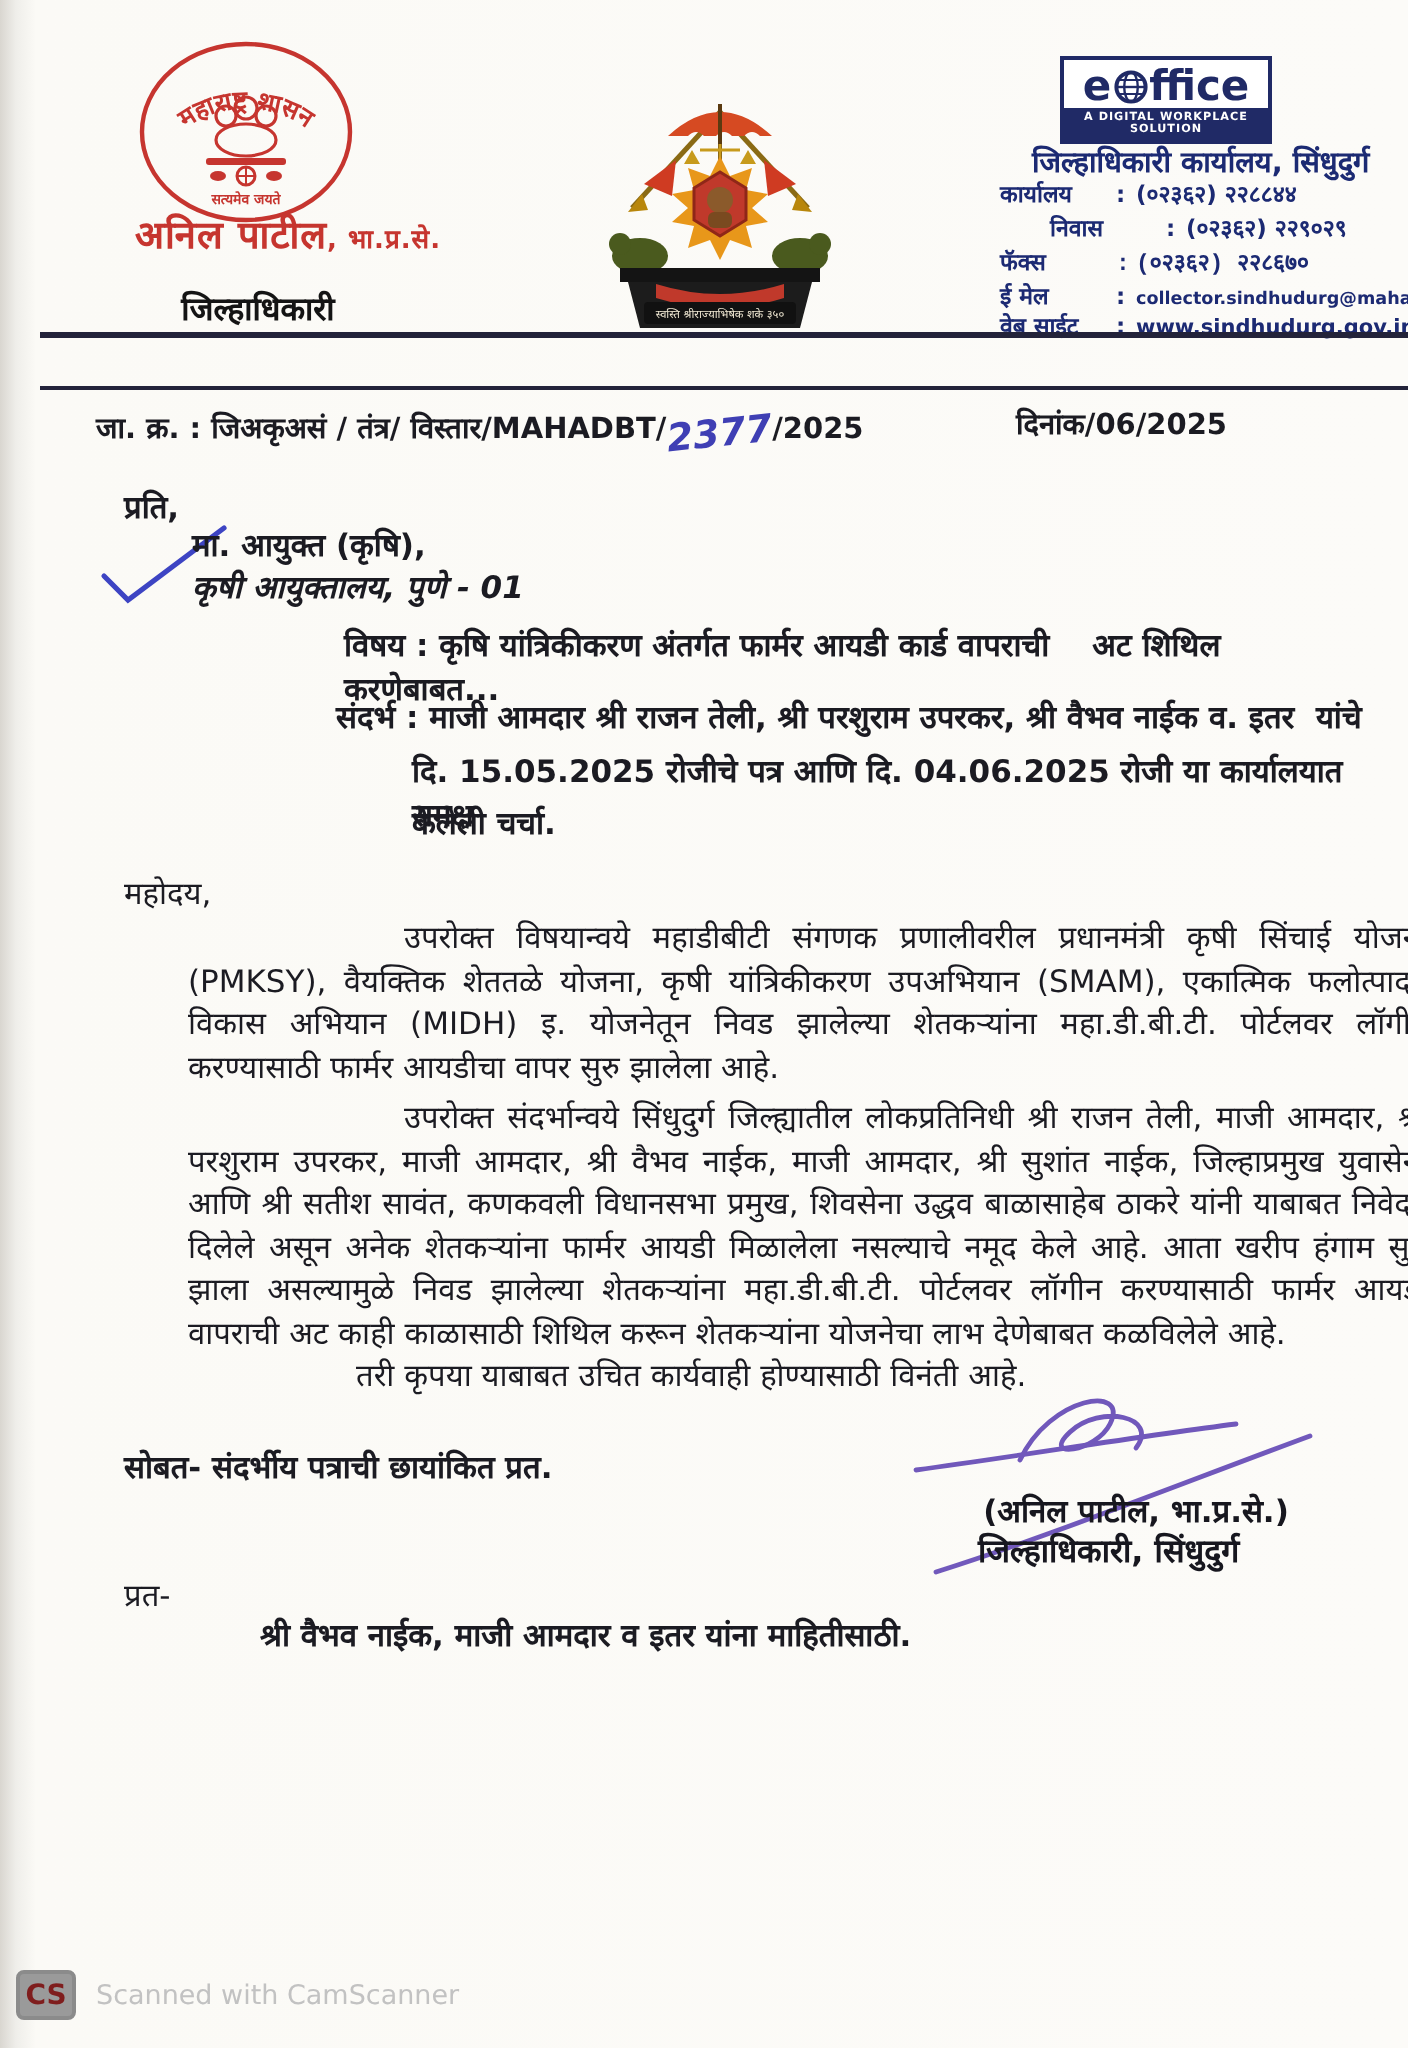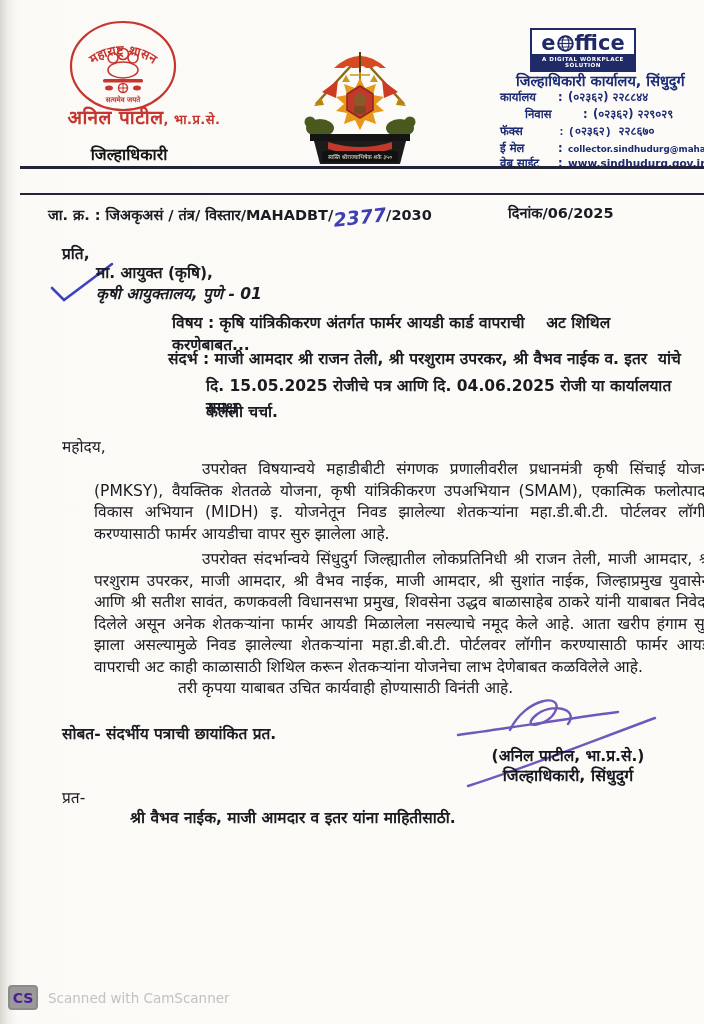--- a/index.html
+++ b/index.html
@@ -23,21 +23,21 @@
   .rule-thick{height:3px;background:#23233a;}
   .rule-thin{height:2px;background:#23233a;}
   .addr{font-weight:bold;font-size:14.5px;color:#15151f;text-align:center;width:100%;}
   
   .body-txt{font-size:15.5px;line-height:21.5px;color:#1b1b22;}
   .just{text-align:justify;margin-left:32px;}
   .pre{white-space:pre-wrap;}
   .hand{color:#3f3fb4;font-style:italic;font-weight:bold;}
   .sig-name{font-weight:bold;font-size:15.5px;color:#17171f;}
   
-  .cs-badge{width:30px;height:25px;background:#9a9a9a;border-radius:4px;color:#4c1d95;
+  .cs-badge{width:30px;height:25px;background:#9a9a9a;border-radius:4px;color:#7f1d1d;
     display:flex;align-items:center;justify-content:center;font-weight:bold;font-size:14px;
     border:2px solid #8b8b8b;box-sizing:border-box;}
   .cs-text{color:#c2c2c2;font-size:13.5px;}
 </style>
 </head>
 <body>
 
 <div class="paper">
 
   <svg class="abs" style="left:66px;top:18px;" width="115" height="100" viewBox="0 0 115 100">
@@ -144,21 +144,21 @@
     <span class="lbl">ई मेल</span><span class="sep">:</span><span style="font-size:8.8px;">collector.sindhudurg@maharashtra.gov.in</span>
   </div>
   <div class="contact-row" style="left:500px;top:155px;">
     <span class="lbl">वेब साईट</span><span class="sep">:</span><span style="font-size:10.5px;">www.sindhudurg.gov.in</span>
   </div>
 
   <div class="abs rule-thick" style="left:20px;top:166px;width:684px;"></div>
   <div class="abs rule-thin" style="left:20px;top:193px;width:684px;"></div>
 
   <div class="abs body-txt" style="left:48px;top:203px;font-weight:bold;font-size:14.5px;">
-    <span>जा. क्र. : जिअकृअसं / तंत्र/ विस्तार/MAHADBT/</span><span class="hand" style="display:inline-block;transform:rotate(-6deg) translateY(4px);font-size:19px;">2377</span><span>/2030</span>
+    <span>जा. क्र. : जिअकृअसं / तंत्र/ विस्तार/MAHADBT/</span><span class="hand" style="display:inline-block;transform:rotate(-6deg) translateY(4px);font-size:19px;">2377</span><span>/2025</span>
   </div>
   <div class="abs body-txt" style="left:508px;top:203px;font-weight:bold;font-size:14.5px;">दिनांक/06/2025</div>
 
   <div class="abs body-txt" style="left:62px;top:244px;font-weight:bold;">प्रति,</div>
   <svg class="abs" style="left:48px;top:258px;" width="70" height="45" viewBox="0 0 70 45">
     <path d="M4 30 L16 42 L64 6" fill="none" stroke="#3d44c3" stroke-width="2.6" stroke-linecap="round"></path>
   </svg>
   <div class="abs body-txt" style="left:96px;top:263px;font-weight:bold;">मा. आयुक्त (कृषि),</div>
   <div class="abs body-txt" style="left:96px;top:284px;font-weight:bold;font-style:italic;">कृषी आयुक्तालय, पुणे - 01</div>
 
@@ -178,21 +178,21 @@
   <div class="abs body-txt" style="left:62px;top:724px;font-weight:bold;">सोबत- संदर्भीय पत्राची छायांकित प्रत.</div>
 
   <svg class="abs" style="left:450px;top:690px;" width="220" height="110" viewBox="0 0 220 110">
     <g fill="none" stroke="#6247b5" stroke-width="2.4" stroke-linecap="round" opacity="0.9">
       <path d="M60 40 C 75 8, 115 2, 105 22 C 98 36, 70 40, 85 26 C 100 12, 130 18, 118 34"></path>
       <path d="M8 45 C 60 38, 120 28, 168 22"></path>
       <path d="M18 96 C 75 78, 140 52, 205 28"></path>
     </g>
   </svg>
   <div class="abs sig-name" style="left:468px;top:744px;width:200px;text-align:center;">(अनिल पाटील, भा.प्र.से.)</div>
-  <div class="abs sig-name" style="left:468px;top:764px;width:200px;text-align:center;font-size:16px;">जिल्हाधिकारी,  सिंधुदुर्ग</div>
+  <div class="abs sig-name" style="left:489px;top:764px;width:200px;text-align:left;font-size:16px;">जिल्हाधिकारी,  सिंधुदुर्ग</div>
 
   <div class="abs body-txt" style="left:62px;top:788px;">प्रत-</div>
   <div class="abs body-txt" style="left:130px;top:808px;font-weight:bold;">श्री वैभव नाईक, माजी आमदार व इतर यांना माहितीसाठी.</div>
 
   <div class="abs cs-badge" style="left:8px;top:985px;">CS</div>
   <div class="abs cs-text" style="left:48px;top:990px;">Scanned with CamScanner</div>
 
 </div>
 
 </body></html>

